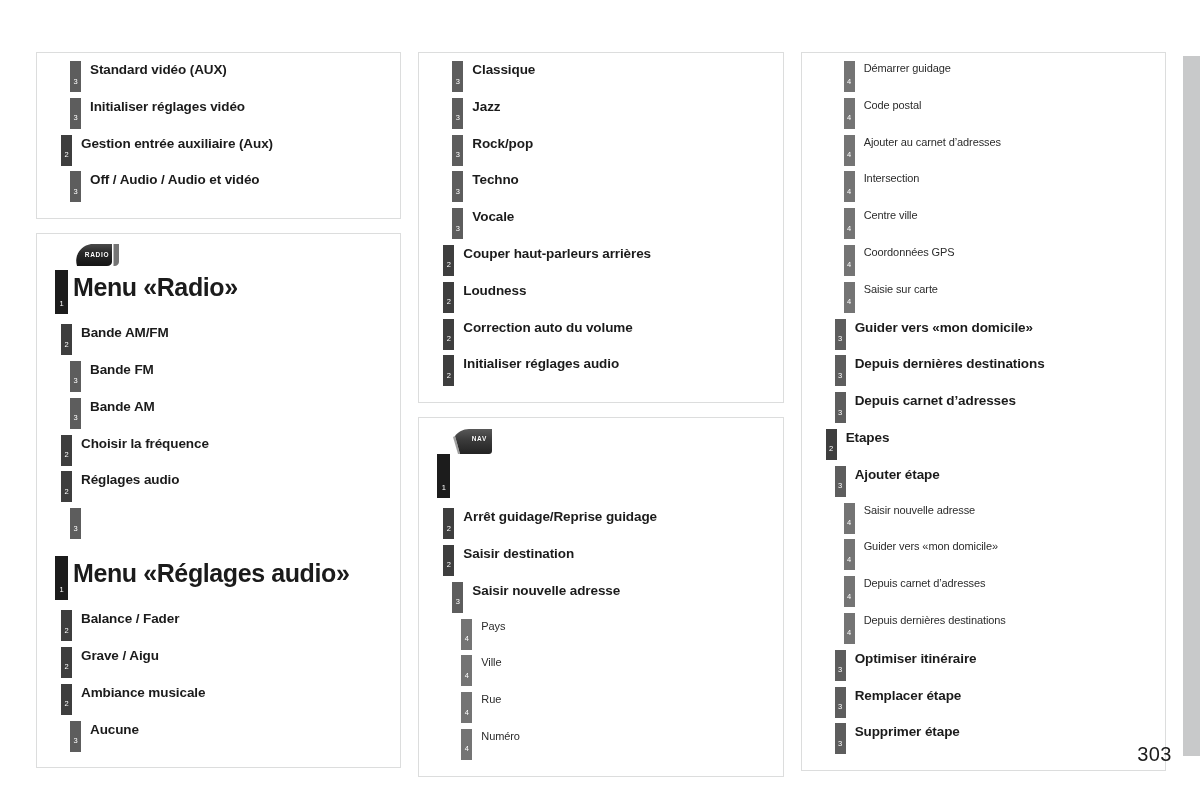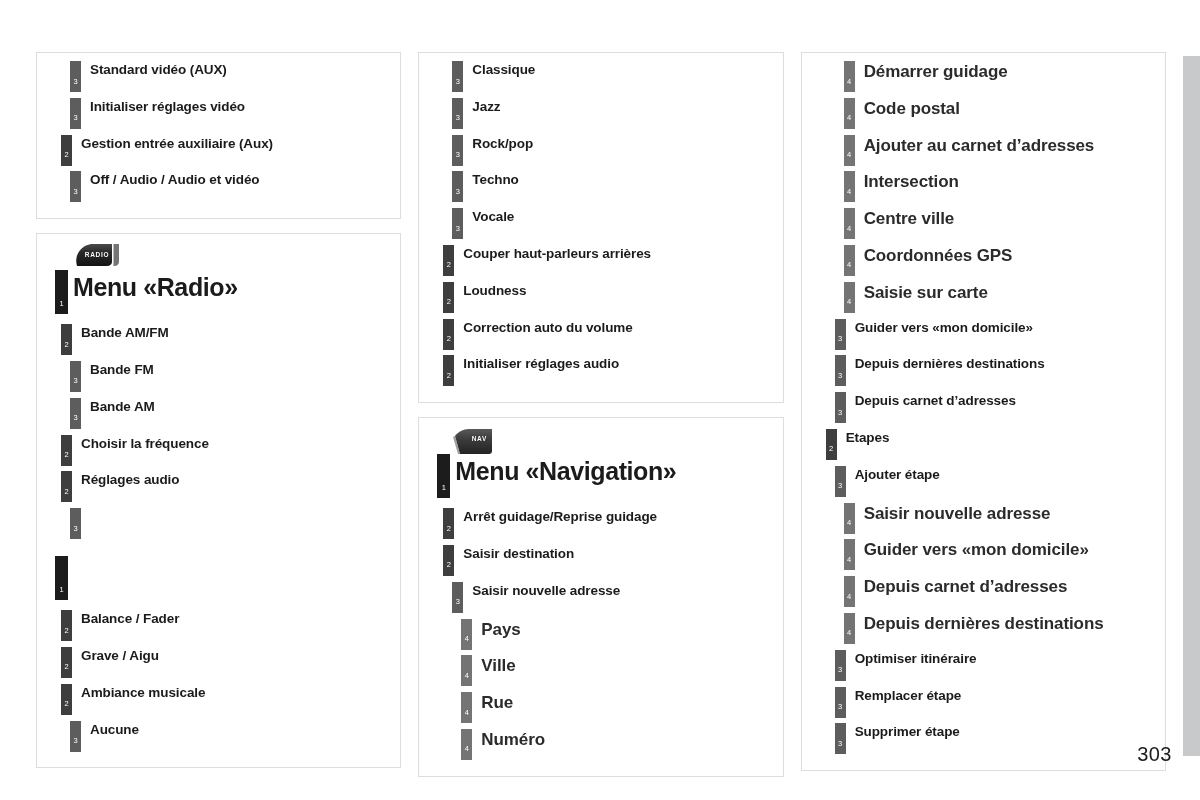--- a/index.html
+++ b/index.html
@@ -103,22 +103,22 @@
     color: #1b1b1b;
   }
   .lvl1 .label {
     font-size: 25px;
     font-weight: bold;
     letter-spacing: -0.4px;
     padding-top: 2px;
     padding-left: 5px;
   }
   .lvl4 .label {
-    font-weight: bold;
-    font-size: 17px;
+    font-weight: normal;
+    font-size: 11px;
     color: #2b2b2b;
     text-align: center;
   }
 
   
   .ind1 { margin-left: 12px; }
   .ind2 { margin-left: 18px; }
   .ind3 { margin-left: 27px; }
   .ind4 { margin-left: 36px; }
 
@@ -251,20 +251,21 @@
           </div>
           <div class="row lvl3 ind3 tall">
             <div class="marker">
               <span class="num">3</span>
             </div>
           </div>
           <div class="row lvl1 ind1">
             <div class="marker">
               <span class="num">1</span>
             </div>
+            <div class="label">Menu «Réglages audio»</div>
           </div>
           <div class="row lvl2 ind2">
             <div class="marker">
               <span class="num">2</span>
             </div>
             <div class="label">Balance / Fader</div>
           </div>
           <div class="row lvl2 ind2">
             <div class="marker">
               <span class="num">2</span>
@@ -354,21 +355,20 @@
               </defs>
               <path d="M9 28 L4 10 C 7 6, 12 3, 18 3 L 41 3 L 41 25 C 41 26.7, 39.7 28, 38 28 Z" fill="url(#gNav)"></path>
               <path d="M4 10 L9 28 L7 28 L2 11 Z" fill="#777" opacity="0.7"></path>
             </svg>
             <span class="glyph">NAV</span>
           </div>
           <div class="row lvl1 ind1">
             <div class="marker">
               <span class="num">1</span>
             </div>
-            <div class="label">Menu «Navigation»</div>
           </div>
           <div class="row lvl2 ind2">
             <div class="marker">
               <span class="num">2</span>
             </div>
             <div class="label">Arrêt guidage/Reprise guidage</div>
           </div>
           <div class="row lvl2 ind2">
             <div class="marker">
               <span class="num">2</span>

